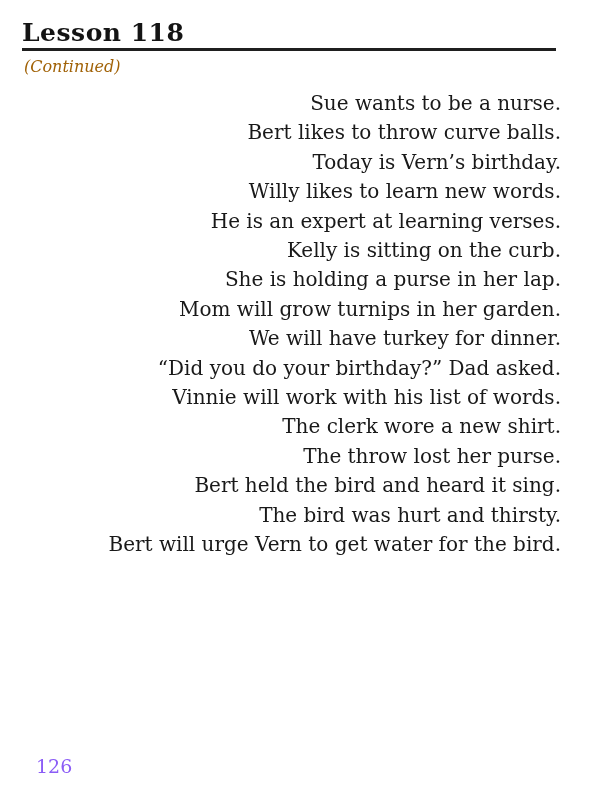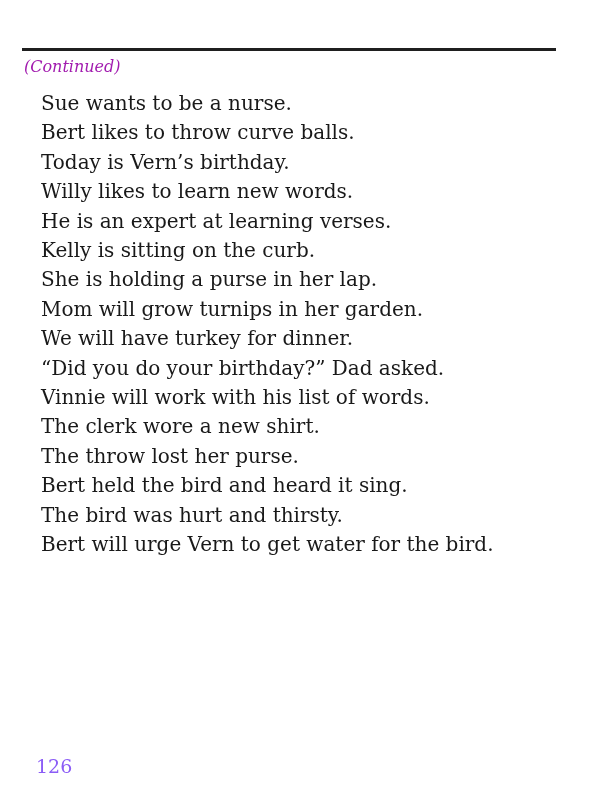--- a/index.html
+++ b/index.html
@@ -34,48 +34,50 @@
     width: 534px;
     height: 2.5px;
     background: #1f1f1f;
   }
   .continued-label {
     position: absolute;
     left: 24px;
     top: 57px;
     font-size: 16px;
     font-style: italic;
-    color: #a21caf;
+    color: #a16207;
   }
   .sentence-list {
     position: absolute;
     left: 41px;
     top: 89px;
     width: 520px;
   }
   .sentence {
     margin: 0;
     font-size: 20px;
     line-height: 29.4px;
     white-space: nowrap;
     color: #191919;
+    text-align: right;
   }
   .page-number {
     position: absolute;
     left: 36px;
     top: 755px;
     font-size: 19px;
     color: #8b5cf6;
   }
 </style>
 </head>
 <body>
 
 <div class="page">
 
+  <h1 class="lesson-title">Lesson 118</h1>
 
   <div class="title-rule"></div>
 
   <div class="continued-label">(Continued)</div>
 
   <div class="sentence-list">
       <p class="sentence">Sue wants to be a nurse.</p>
       <p class="sentence">Bert likes to throw curve balls.</p>
       <p class="sentence">Today is Vern’s birthday.</p>
       <p class="sentence">Willy likes to learn new words.</p>

